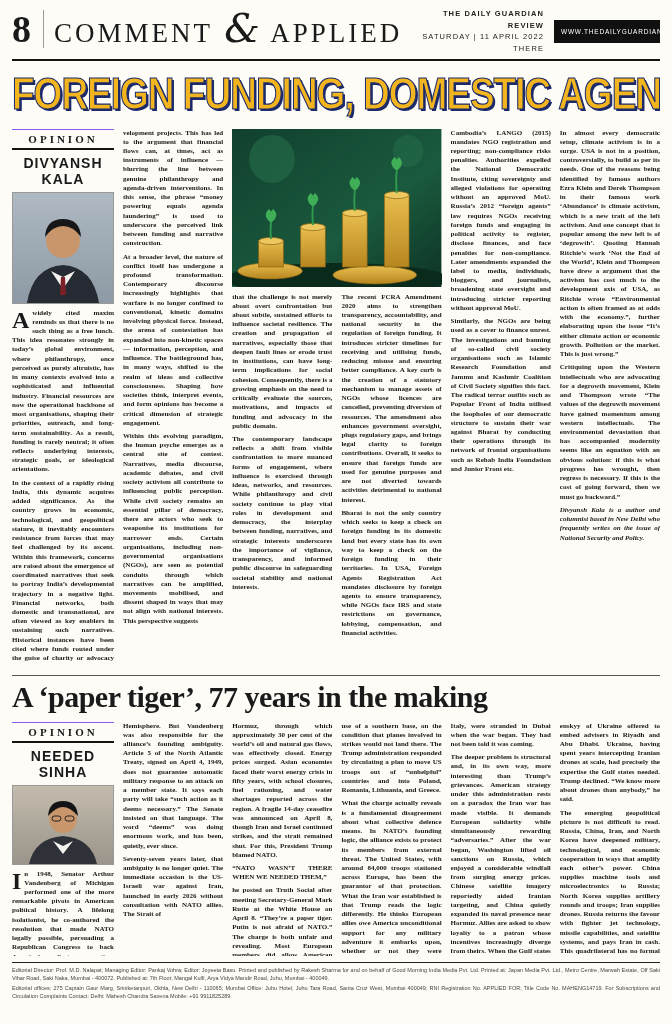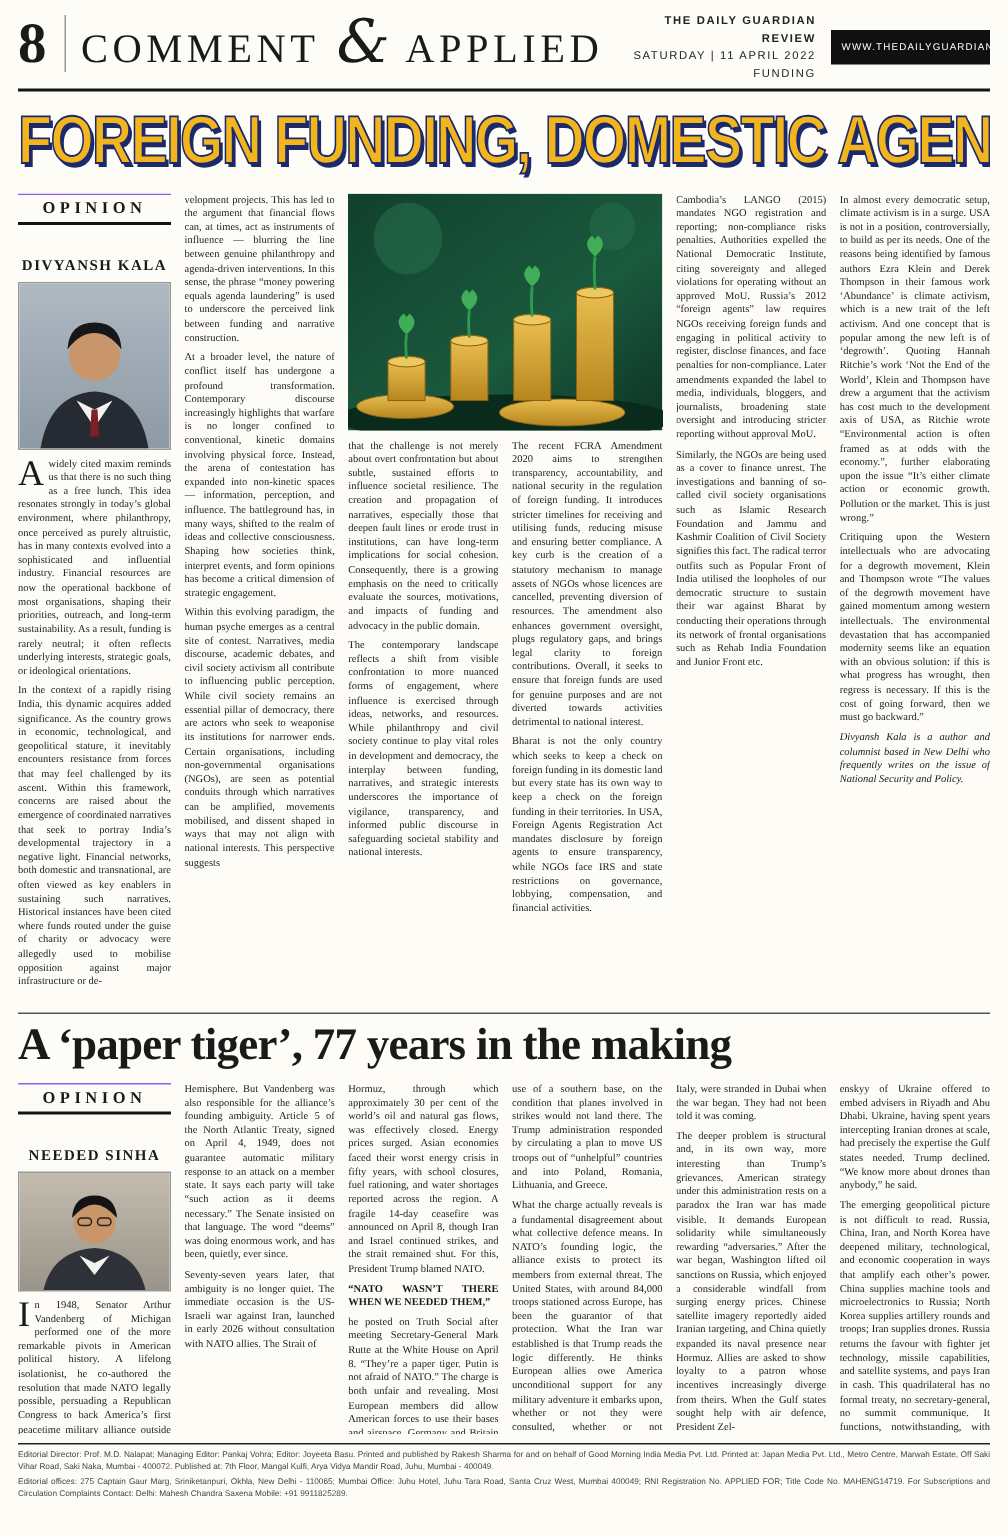--- a/index.html
+++ b/index.html
@@ -25,26 +25,26 @@
     margin:0; display:inline-block;
     font-family:"Liberation Sans", sans-serif; font-weight:700;
     font-size:37px; letter-spacing:-1px;
     transform:scaleY(1.22); transform-origin:center;
     color:#f2b51d; -webkit-text-stroke:1px #1c2a6b;
     text-shadow:2px 2px 0 #1c2a6b;
   }
   
   .op-label { border-top:1px solid #8b5cf6; border-bottom:2px solid #141414;
     text-align:center; font-weight:700; font-size:11px; letter-spacing:3px; padding:3px 0; }
-  .author { text-align:center; font-size:10px; font-weight:700; letter-spacing:1px; margin:22px 0 5px 0;
-    font-family:Liberation Serif, serif; }
+  .author { text-align:center; font-size:14px; font-weight:700; letter-spacing:1px; margin:5px 0 5px 0;
+    font-family:Liberation Sans, sans-serif; }
   .photo { width:100%; border:1px solid #999; box-sizing:border-box; margin-bottom:5px; }
   .photo svg { display:block; width:100%; }
   .col { overflow:hidden; }
-  .col p { font-size:7px; line-height:1.32; text-align:justify; margin:0 0 4px 0; }
+  .col p { font-size:7px; line-height:1.32; text-align:justify; margin:0 0 4px 0;font-weight:bold; }
   .dropcap::first-letter { float:left; font-size:24px; line-height:19px; padding:2px 3px 0 0; }
   .pull { font-weight:700; font-size:8px; line-height:1.25; }
   .bio { font-style:italic; }
   
   .a1-grid {
     display:grid; gap:6px 9px; height:540px; overflow:hidden;
     grid-template-columns:102px 1fr 1fr 1fr 1fr 1fr;
     grid-template-rows:158px 370px;
     grid-template-areas:
       "a b i i e f"
@@ -71,21 +71,21 @@
   <header class="hd">
     <div class="pagenum">8</div>
     <div class="section">
       <span>COMMENT</span>
       <span class="amp">&amp;</span>
       <span>APPLIED</span>
     </div>
     <div class="mast">
       <div class="m1">THE DAILY GUARDIAN REVIEW</div>
       <div>SATURDAY | 11 APRIL 2022</div>
-      <div>FUNDING</div>
+      <div>THERE</div>
     </div>
     <div class="site">WWW.THEDAILYGUARDIAN.COM</div>
   </header>
   <div class="rule"></div>
 
   <div class="banner">
     <h1>FOREIGN FUNDING, DOMESTIC AGENDAS</h1>
   </div>
 
   <section class="a1-grid">

